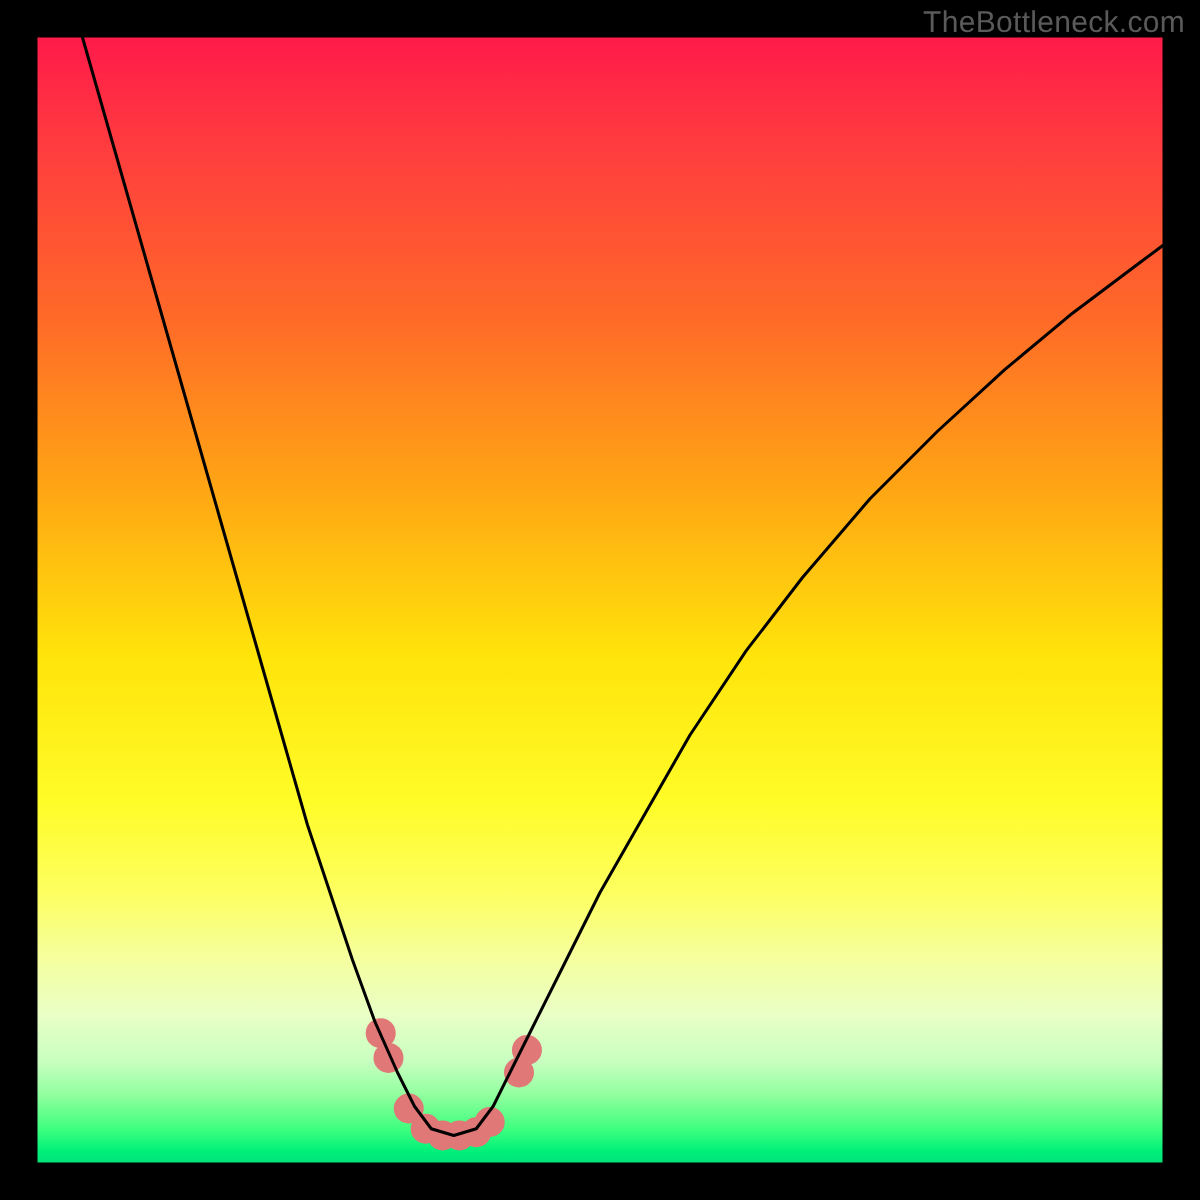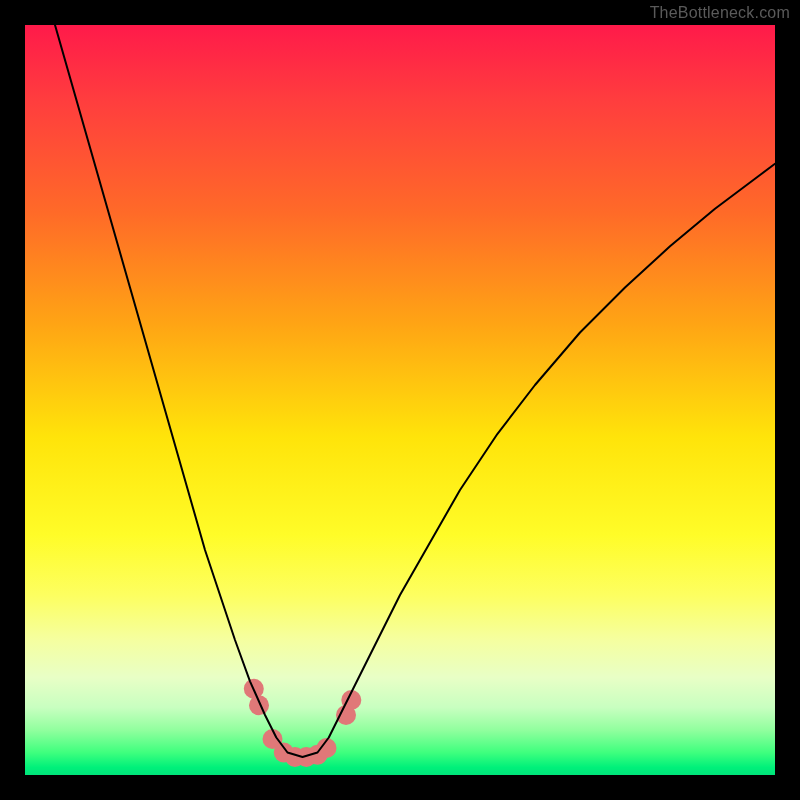--- a/index.html
+++ b/index.html
@@ -33,21 +33,21 @@
       #3fff7e 97%,
       #00f07a 99%,
       #00e37a 100%
     );
   }
   .watermark {
     position: absolute;
     top: 4px;
     right: 10px;
     color: #5a5a5a;
-    font-size: 16px;
+    font-size: 20px;
     letter-spacing: 0.2px;
     font-weight: 500;
     user-select: none;
   }
   svg.plot {
     position: absolute;
     left: 25px;
     top: 25px;
     width: 750px;
     height: 750px;

